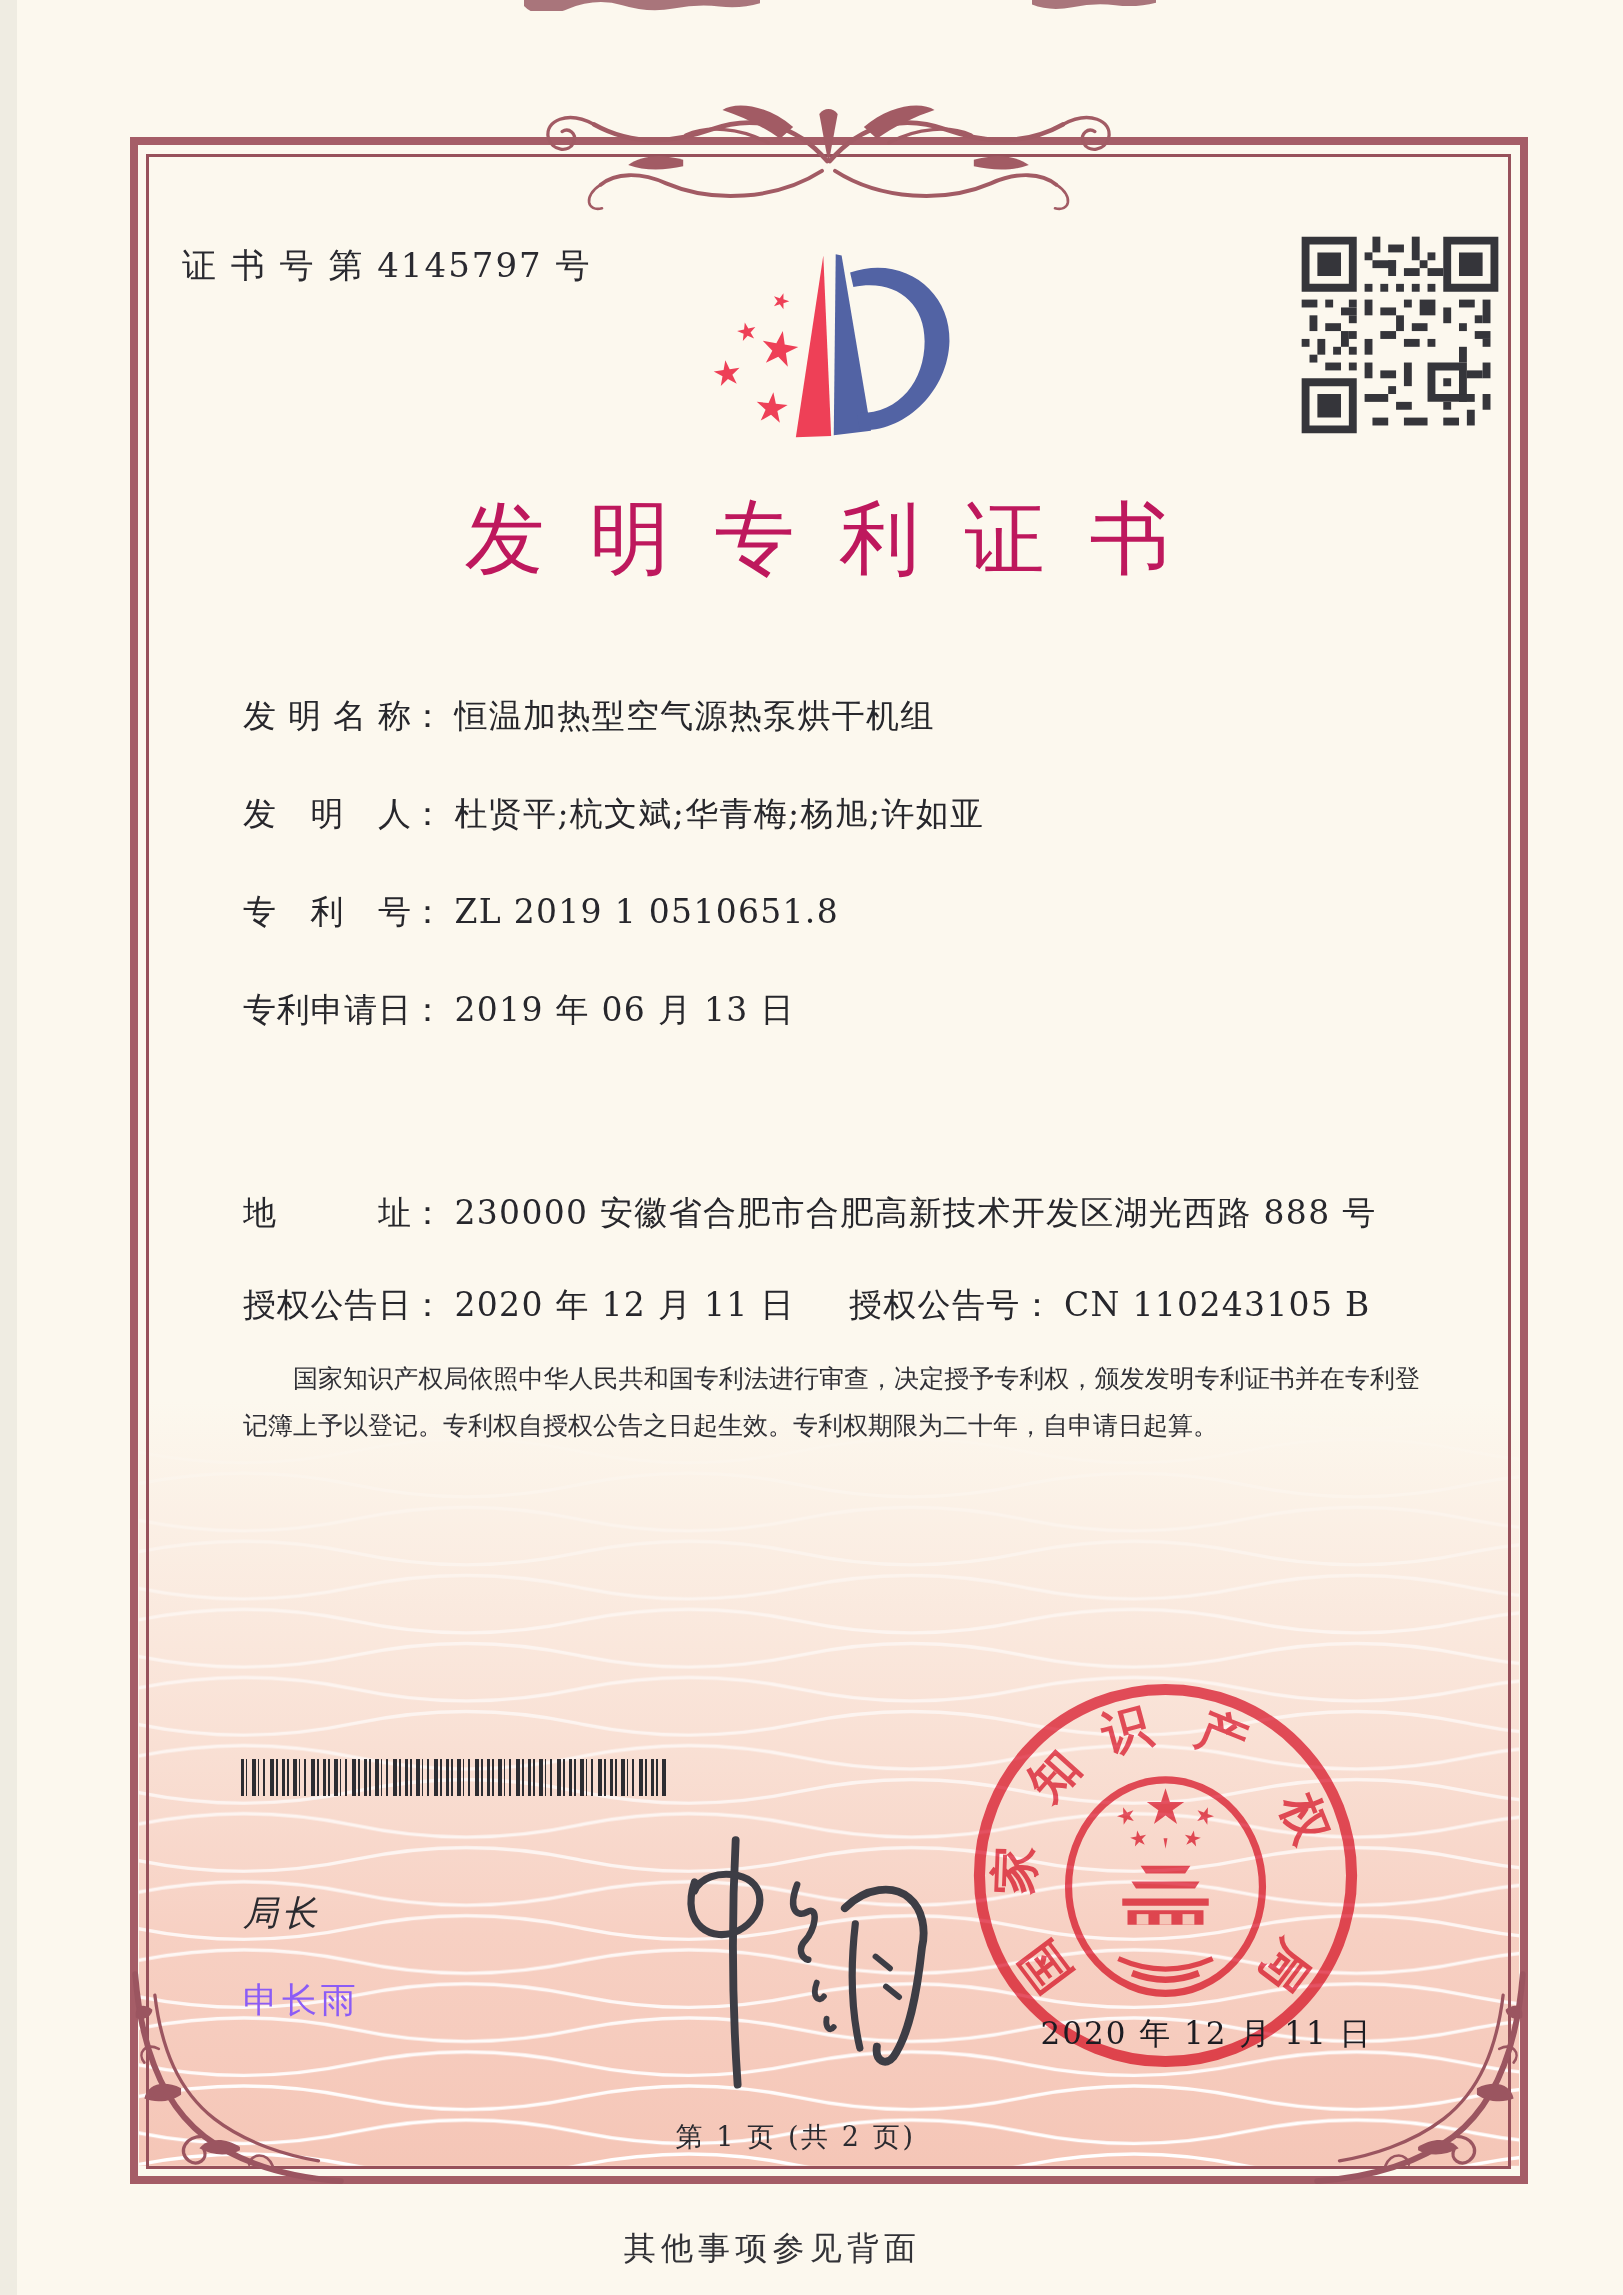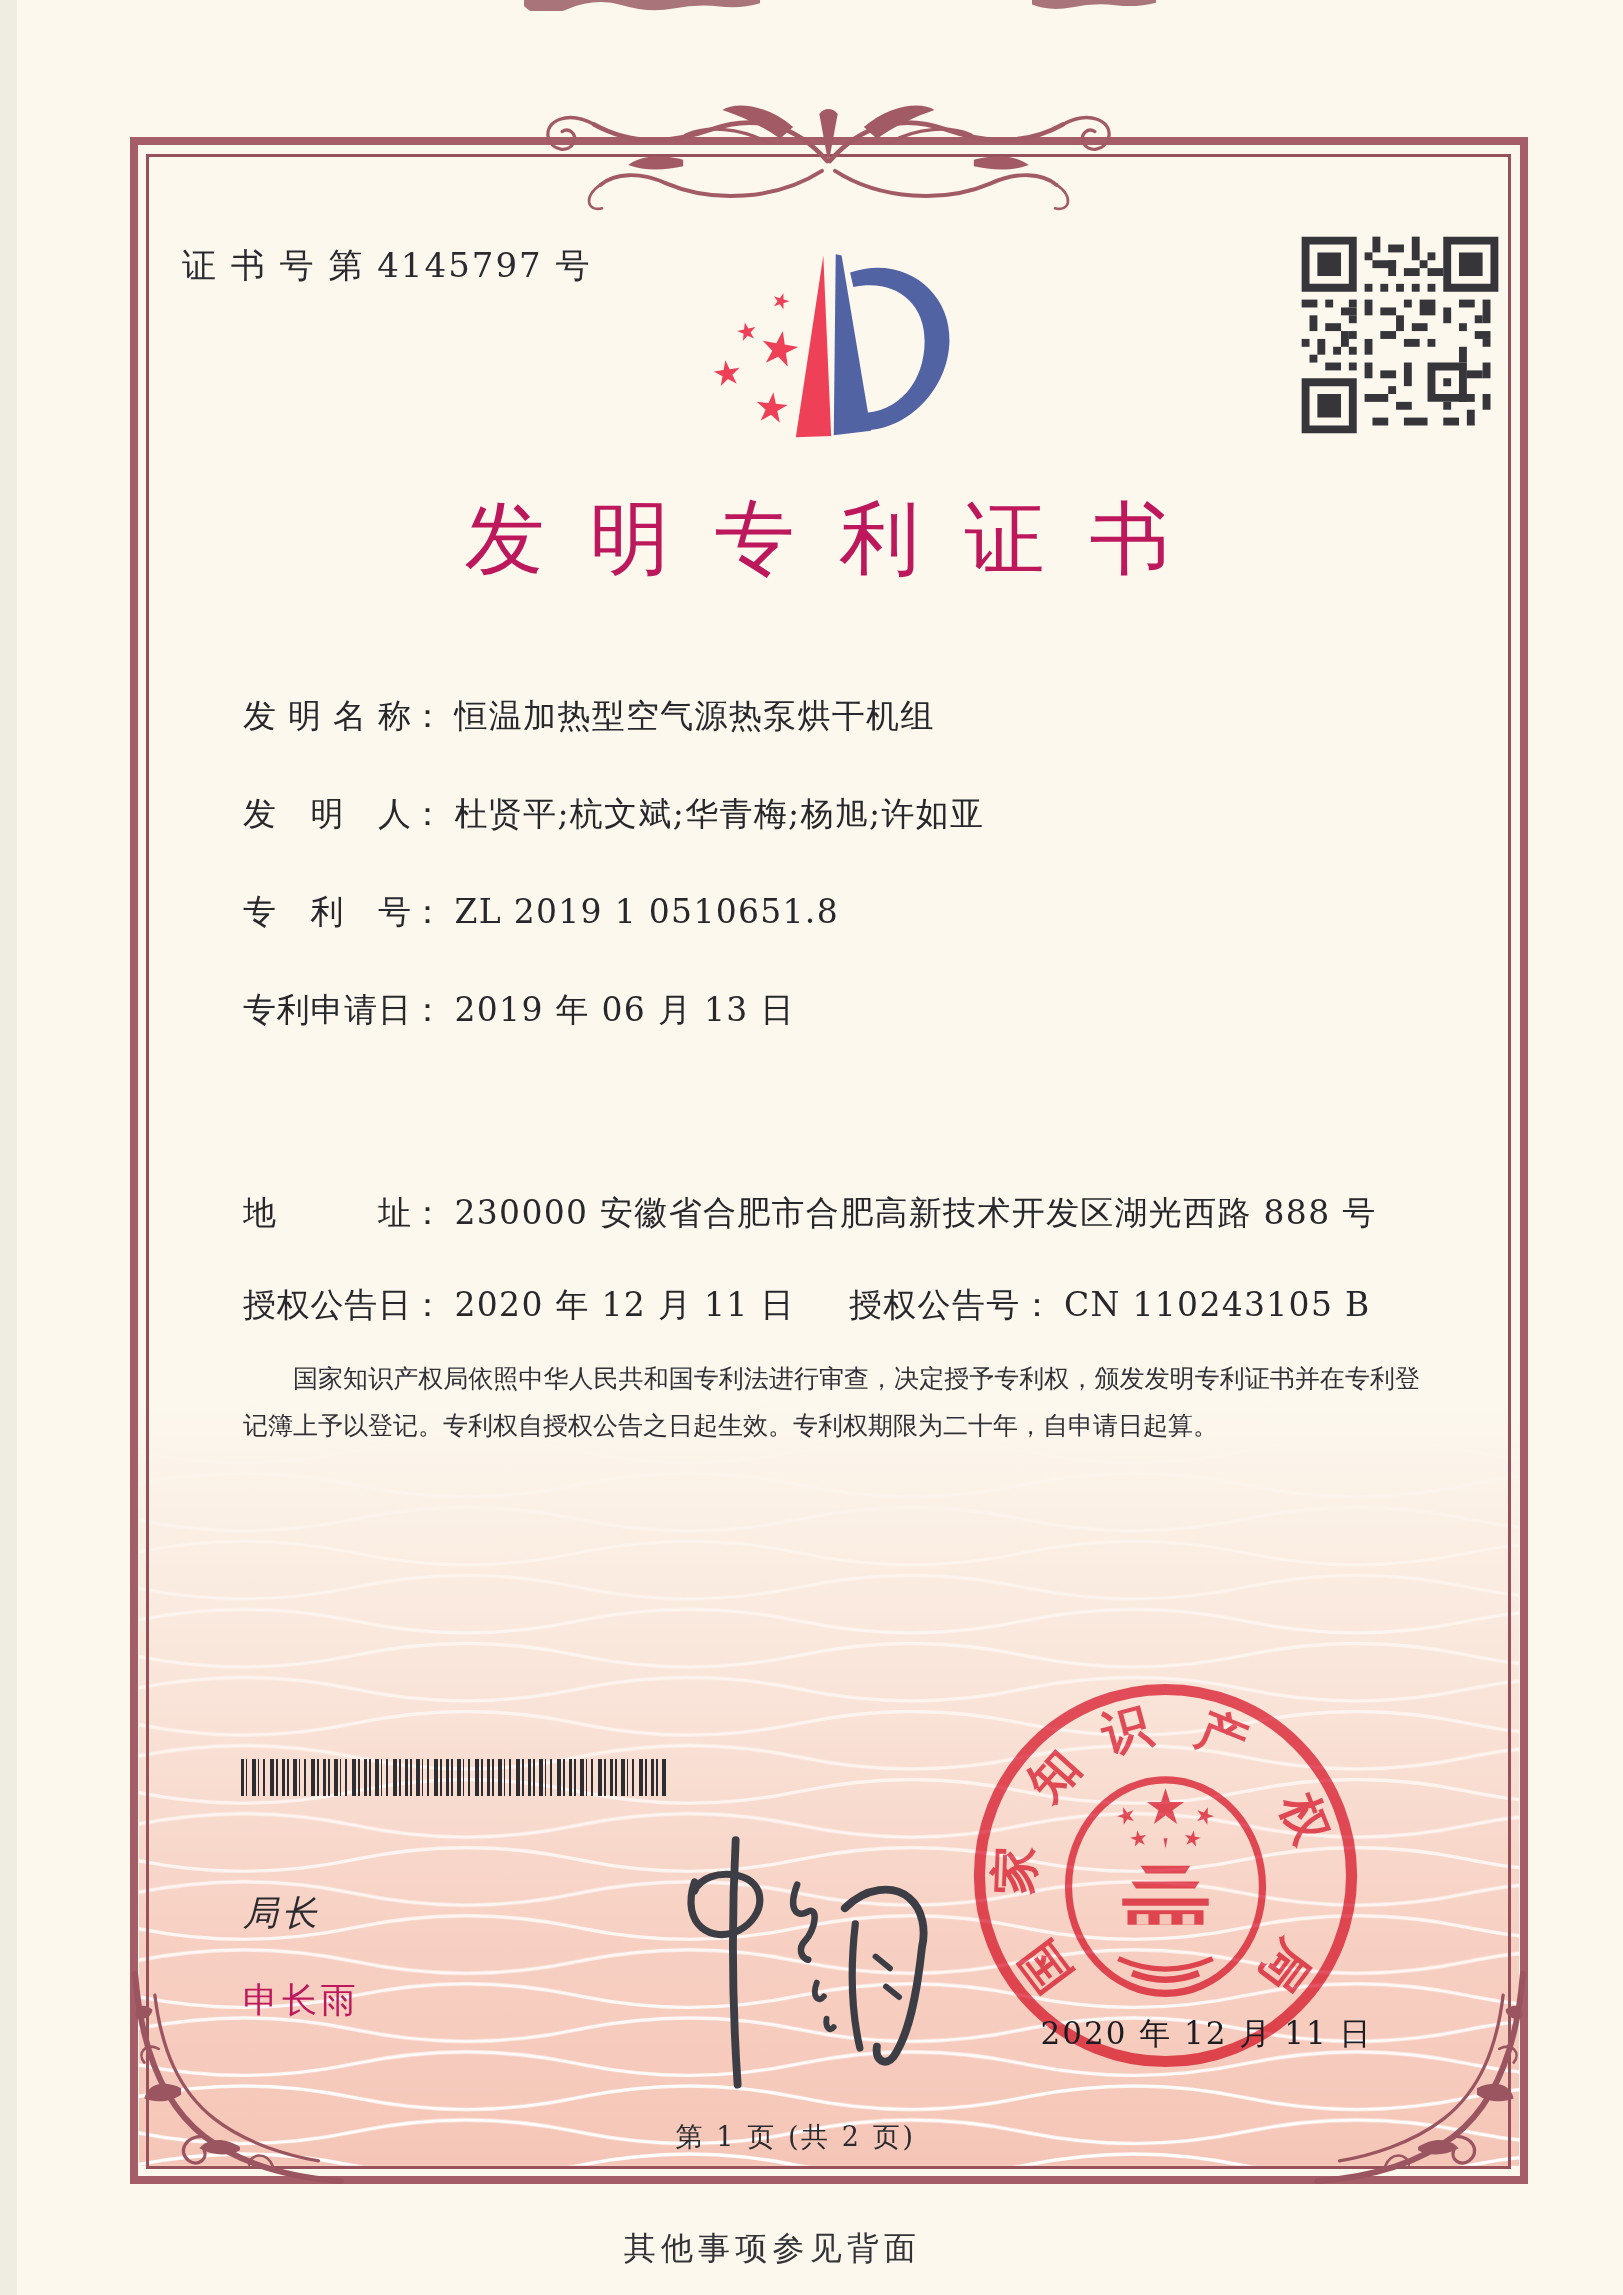--- a/index.html
+++ b/index.html
@@ -46,21 +46,21 @@
   .barcode{position:absolute;left:224px;top:1759px;width:425px;height:37px;z-index:4;
     background:repeating-linear-gradient(90deg,
       #2d2d32 0 2.6px,transparent 2.6px 5.2px,#2d2d32 5.2px 6.5px,transparent 6.5px 11px,
       #2d2d32 11px 15px,transparent 15px 17px,#2d2d32 17px 18.3px,transparent 18.3px 22px,
       #2d2d32 22px 24px,transparent 24px 29px,#2d2d32 29px 33px,transparent 33px 35px,
       #2d2d32 35px 37px,transparent 37px 41px);}
 
   .officer-title{position:absolute;left:226px;top:1890px;font-size:35px;letter-spacing:3.9px;
                  color:#2b2b30;z-index:4;font-style:italic;}
   .officer-name{position:absolute;left:226px;top:1977px;font-size:35px;letter-spacing:3.9px;
-                color:#be185d;z-index:4;font-family:Liberation Mono, monospace;}
+                color:#8b5cf6;z-index:4;font-family:Liberation Mono, monospace;}
   .signature{position:absolute;left:612px;top:1831px;z-index:4;}
 
   .seal{position:absolute;left:950px;top:1677px;z-index:5;mix-blend-mode:multiply;opacity:.94;}
   .seal-date{position:absolute;left:1013px;top:2013px;width:353px;text-align:center;
              font-size:31px;color:#1c1c22;letter-spacing:2px;z-index:6;white-space:nowrap;}
 
   .page-no{position:absolute;left:-33px;top:2119px;width:1623px;text-align:center;
            font-size:27px;letter-spacing:2.6px;color:#2b2b30;z-index:4;}
   .back-note{position:absolute;left:-56px;top:2227px;width:1623px;text-align:center;
              font-size:32px;letter-spacing:5.2px;color:#323237;z-index:4;}

